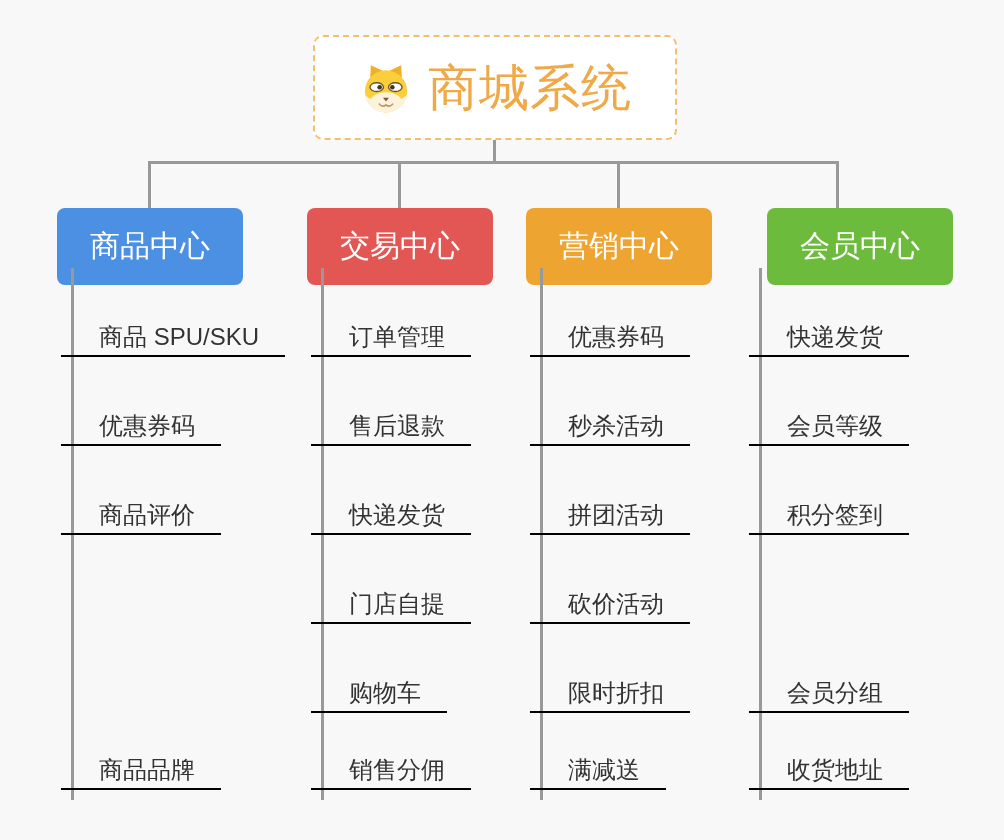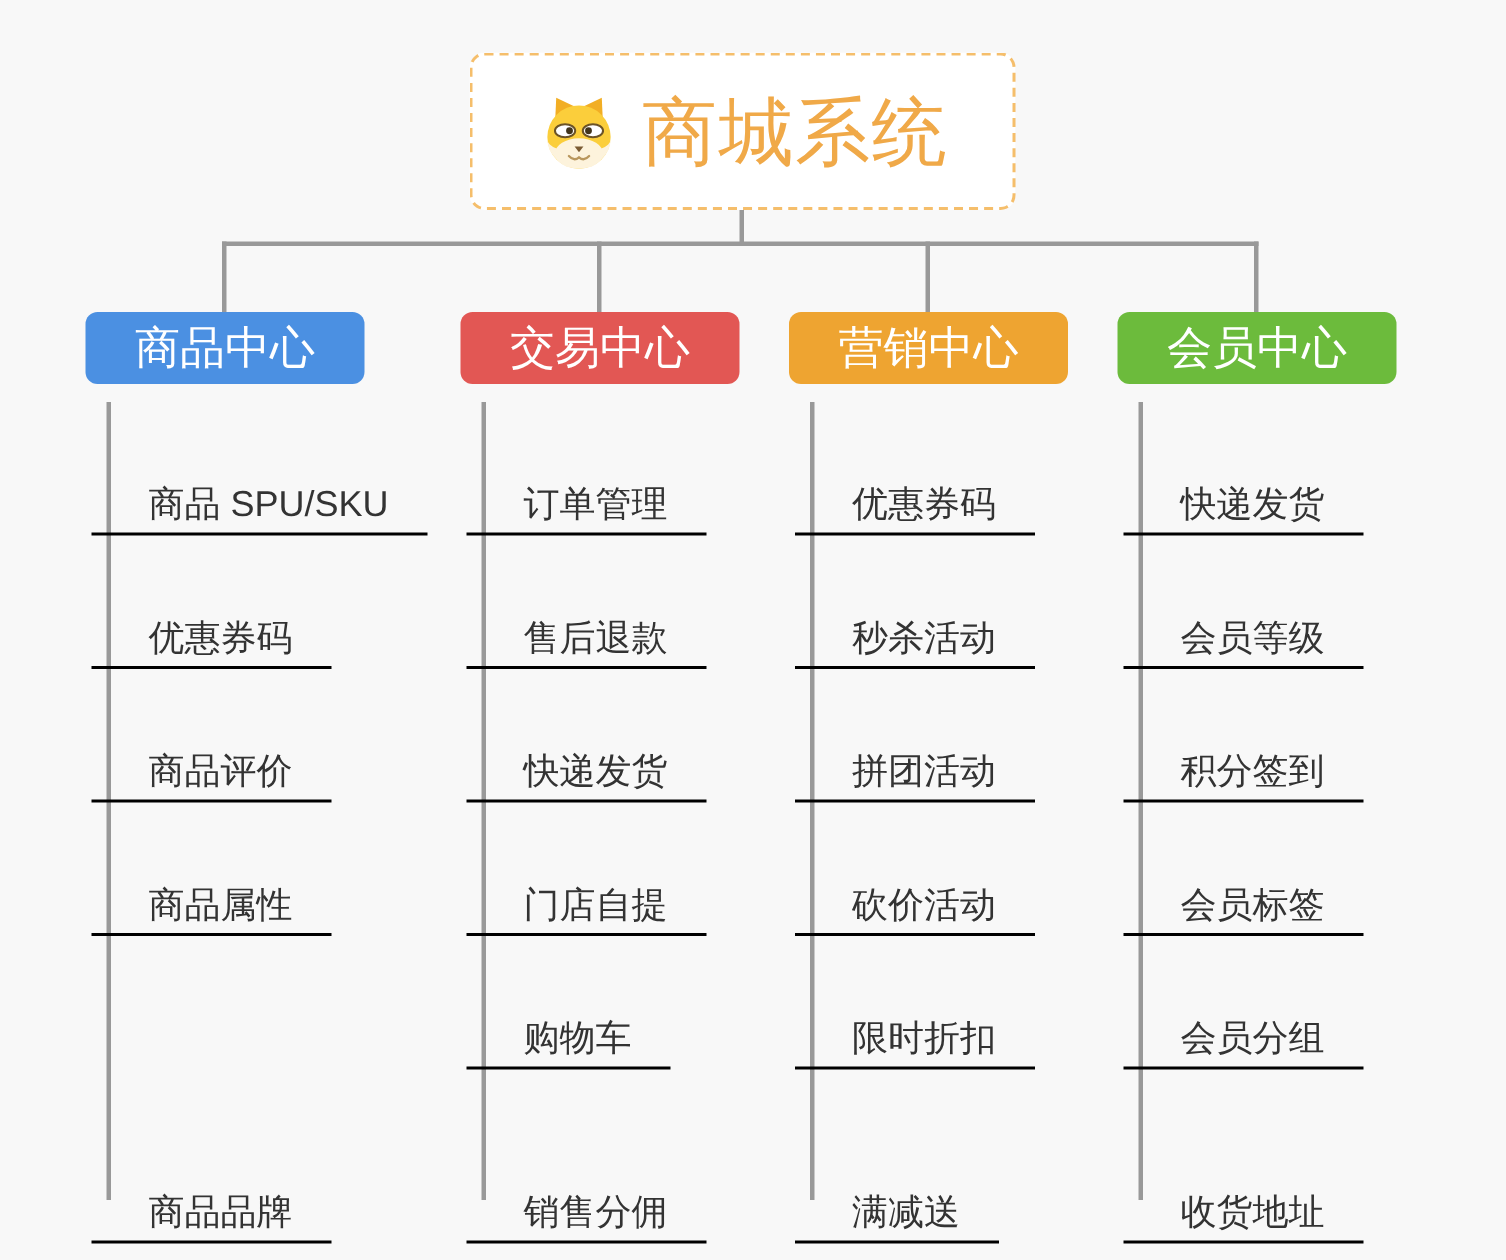--- a/index.html
+++ b/index.html
@@ -28,31 +28,31 @@
   .root-title{
     font-size:50px;letter-spacing:1px;font-weight:500;color:#F0A948;
     line-height:1;white-space:nowrap;
   }
   .dog-icon{width:56px;height:54px;display:block;flex:0 0 auto;}
 
   
   .branch{position:absolute;top:208px;width:260px;height:600px;}
   .b0{left:57px;} .b1{left:307px;} .b2{left:526px;} .b3{left:745px;}
   .branch-header{
-    position:absolute;left:0;top:0;width:186px;height:48px;
+    position:absolute;left:0;top:0;width:186px;height:77px;
     border-radius:8px;display:flex;align-items:center;justify-content:center;
     color:#ffffff;font-size:30px;white-space:nowrap;
   }
   .trunk{position:absolute;left:14px;top:60px;width:3px;height:532px;background:#999999;}
   .branch-item{
     position:absolute;left:4px;height:36px;line-height:36px;
     padding:0 26px 0 38px;border-bottom:2px solid #000000;
     font-size:24px;color:#333333;white-space:nowrap;display:inline-block;
   }
-  .i0{top:111px;} .i1{top:200px;} .i2{top:289px;} .i3{top:378px;} .i4{top:467px;} .i5{top:583px;}
+  .i0{top:111px;} .i1{top:200px;} .i2{top:289px;} .i3{top:378px;} .i4{top:467px;} .i5{top:544px;}
 </style>
 </head>
 <body style="background: rgb(248, 248, 248);">
 
 <div class="canvas">
 
   <div class="line root-stub" style="background-color: rgb(153, 153, 153);"></div>
   <div class="line h-bus" style="background-color: rgb(153, 153, 153);"></div>
   <div class="line drop drop-0" style="background-color: rgb(153, 153, 153);"></div>
   <div class="line drop drop-1" style="background-color: rgb(153, 153, 153);"></div>
@@ -75,21 +75,20 @@
     </svg>
     <span class="root-title" style="color: rgb(240, 169, 72);">商城系统</span>
   </div>
 
   <div class="branch b0">
     <div class="branch-header" style="background-color: rgb(75, 144, 226);">商品中心</div>
     <div class="trunk" style="background-color: rgb(153, 153, 153);"></div>
     <div class="branch-item i0">商品 SPU/SKU</div>
     <div class="branch-item i1">优惠券码</div>
     <div class="branch-item i2">商品评价</div>
-    <div class="branch-item i3">商品属性</div>
     <div class="branch-item i5">商品品牌</div>
   </div>
 
   <div class="branch b1">
     <div class="branch-header" style="background-color: rgb(226, 87, 84);">交易中心</div>
     <div class="trunk" style="background-color: rgb(153, 153, 153);"></div>
     <div class="branch-item i0">订单管理</div>
     <div class="branch-item i1">售后退款</div>
     <div class="branch-item i2">快递发货</div>
     <div class="branch-item i3">门店自提</div>
@@ -102,23 +101,22 @@
     <div class="trunk" style="background-color: rgb(153, 153, 153);"></div>
     <div class="branch-item i0">优惠券码</div>
     <div class="branch-item i1">秒杀活动</div>
     <div class="branch-item i2">拼团活动</div>
     <div class="branch-item i3">砍价活动</div>
     <div class="branch-item i4">限时折扣</div>
     <div class="branch-item i5">满减送</div>
   </div>
 
   <div class="branch b3">
-    <div class="branch-header" style="background-color: rgb(108, 187, 60);">会员中心</div>
+    <div class="branch-header" style="background-color: rgb(108, 187, 60); margin-left: 22px;">会员中心</div>
     <div class="trunk" style="background-color: rgb(153, 153, 153);"></div>
     <div class="branch-item i0">快递发货</div>
     <div class="branch-item i1">会员等级</div>
     <div class="branch-item i2">积分签到</div>
-    <div class="branch-item i3">会员标签</div>
     <div class="branch-item i4">会员分组</div>
     <div class="branch-item i5">收货地址</div>
   </div>
 
 </div>
 
 </body></html>

